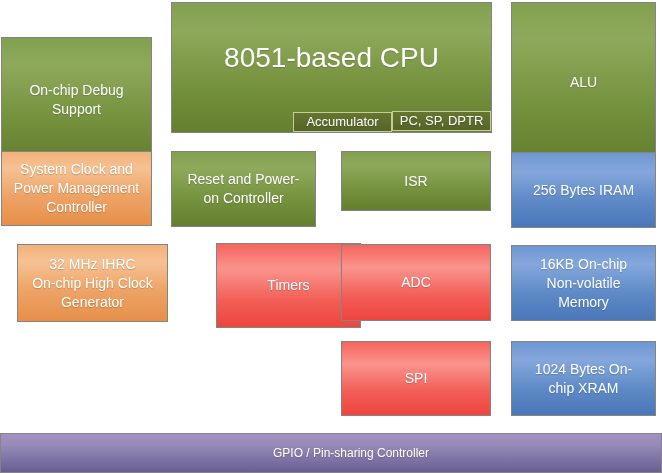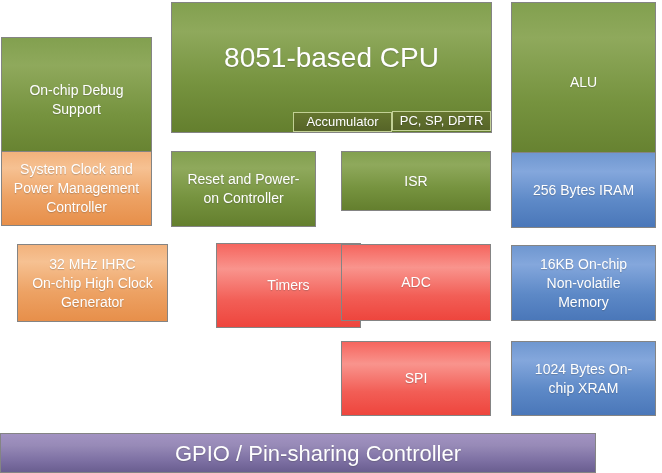--- a/index.html
+++ b/index.html
@@ -41,21 +41,21 @@
   .b-iram    { left:511px; top:152px; width:145px; height:76px; }
   
   .b-ihrc  { left:17px;   top:244px; width:151px; height:78px; }
   .b-timers{ left:172px; top:243px; width:145px; height:85px;margin-left:44px; }
   .b-adc   { left:341px; top:244px; width:150px; height:77px; }
   .b-nvm   { left:511px; top:245px; width:145px; height:76px; }
   
   .b-spi   { left:341px; top:341px; width:150px; height:75px; }
   .b-xram  { left:511px; top:341px; width:145px; height:75px; }
   
-  .b-gpio  { left:0px; top:433px; width:596px; height:40px; font-size:22px;padding-left:40px; }
+  .b-gpio  { left:0px; top:433px; width:662px; height:40px; font-size:12px;padding-left:40px; }
 
   .b-cpu{ align-items:stretch; justify-content:flex-start; }
   .cpu-label{
     position:absolute; left:0; right:0; top:0; bottom:0;
     display:flex; align-items:center; justify-content:center;
     font-size:28px; line-height:30px;
     padding-bottom:20px;
   }
   .acc-stack{
     position:absolute; right:0; bottom:0;

